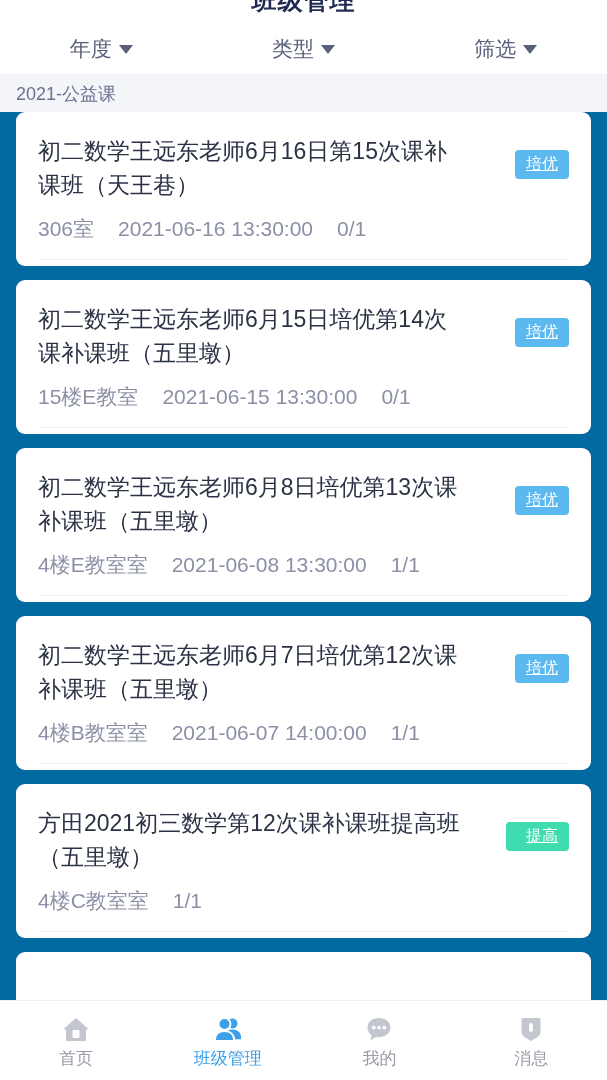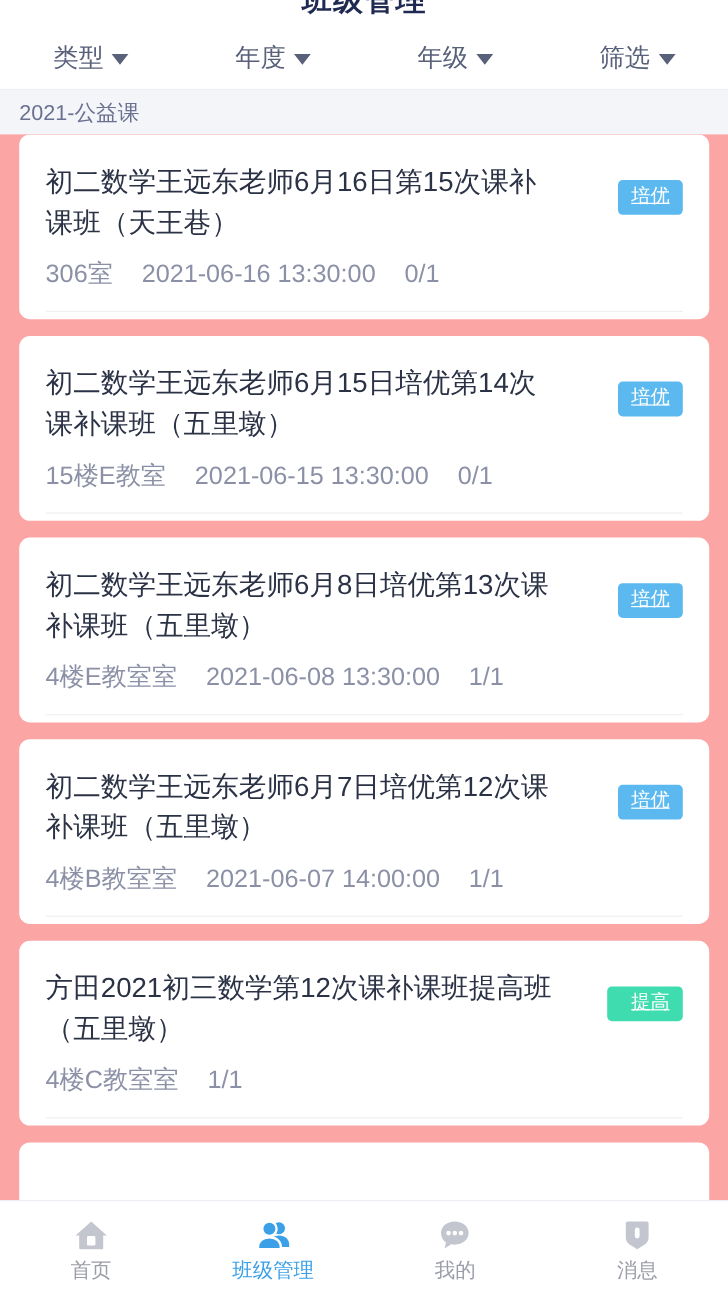--- a/index.html
+++ b/index.html
@@ -103,21 +103,21 @@
   }
 
   
   .class-list {
     position: absolute;
     top: 112px;
     left: 0;
     width: 607px;
     height: 888px;
     overflow: hidden;
-    background: #fca5a5;
+    background: #0369a1;
   }
 
   .class-card {
     position: relative;
     margin: 0 16px 14px 16px;
     background: #ffffff;
     border-radius: 9px;
     padding: 22px 22px 0 22px;
     box-sizing: border-box;
     cursor: pointer;
@@ -203,29 +203,25 @@
 <body>
 
 <div id="app">
 
   <div class="nav-header">
     <div class="nav-title">班级管理</div>
   </div>
 
   <div class="filter-bar" id="filter-bar">
       <div class="filter-item">
-        <span class="filter-label">类型</span>
-        <span class="caret"></span>
-      </div>
-      <div class="filter-item">
         <span class="filter-label">年度</span>
         <span class="caret"></span>
       </div>
       <div class="filter-item">
-        <span class="filter-label">年级</span>
+        <span class="filter-label">类型</span>
         <span class="caret"></span>
       </div>
       <div class="filter-item">
         <span class="filter-label">筛选</span>
         <span class="caret"></span>
       </div>
     </div>
 
   <div class="section-label">
     <span class="section-label-text">2021-公益课</span>

